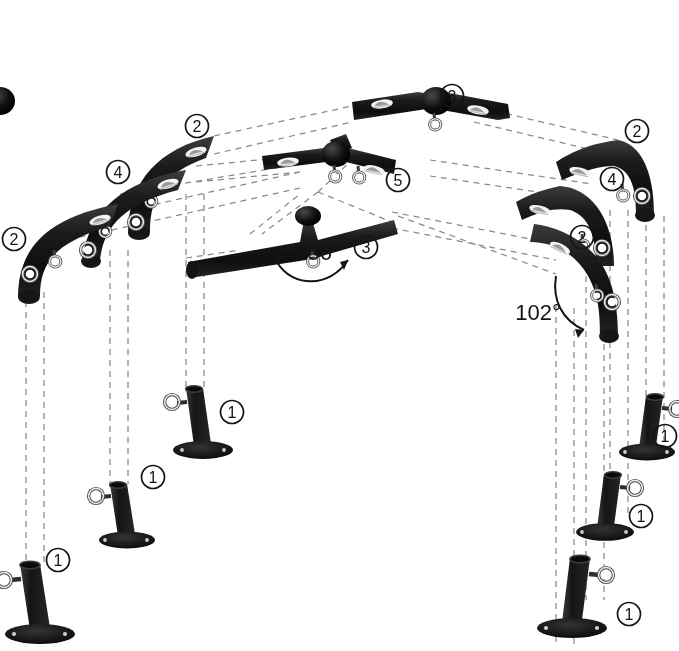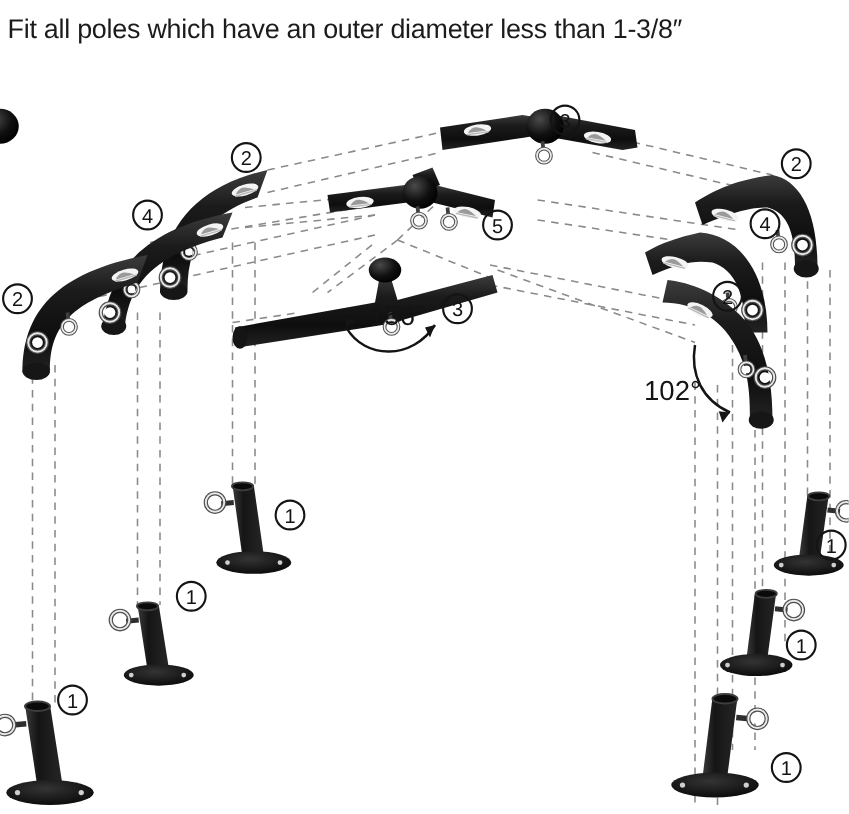--- a/index.html
+++ b/index.html
@@ -10,21 +10,20 @@
          font-size:21.5px;line-height:34px;letter-spacing:-0.2px;color:#1b1b1b;white-space:nowrap;}
   #canvas{position:absolute;left:0;top:44px;width:679px;height:607px;}
   svg{display:block;}
   .lbl{font-family:"Liberation Sans","DejaVu Sans",sans-serif;}
 </style>
 </head>
 <body>
 
 <div id="page">
 
-  <div id="title" class="lbl">Fit all poles which have an outer diameter less than 1-3/8″</div>
 
   <div id="canvas">
   <svg width="679" height="607" viewBox="0 0 679 607" xmlns="http://www.w3.org/2000/svg">
     <defs>
       <linearGradient id="tube" x1="0" y1="0" x2="0" y2="1">
         <stop offset="0%" stop-color="#3c3c3c"></stop>
         <stop offset="30%" stop-color="#1b1b1b"></stop>
         <stop offset="70%" stop-color="#0e0e0e"></stop>
         <stop offset="100%" stop-color="#232323"></stop>
       </linearGradient>

